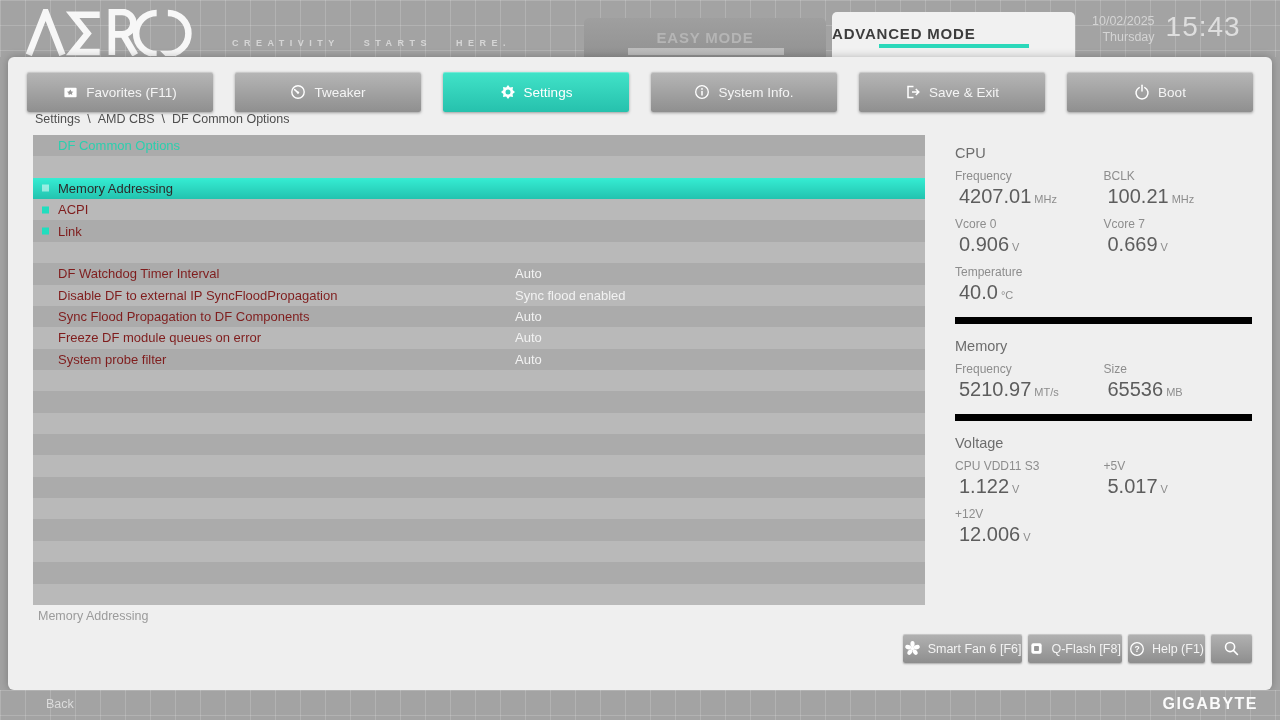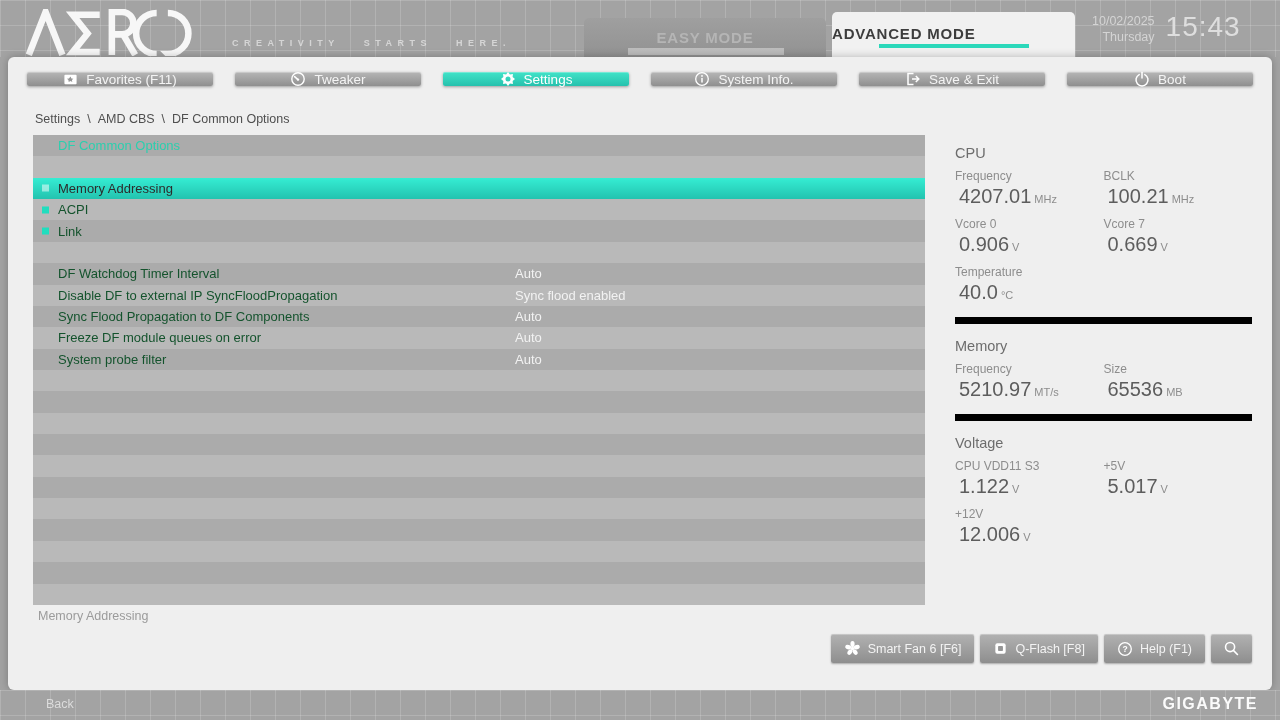--- a/index.html
+++ b/index.html
@@ -32,57 +32,57 @@
     width:150px;height:4px;background:#2bd8ba;}
 
   .datetime{position:absolute;left:1092px;top:13px;display:flex;gap:11px;align-items:flex-start;text-align:right;}
   .date-col{font-size:12.5px;line-height:1.3;color:#d4d4d4;}
   .time{font-size:28px;color:#dedede;letter-spacing:1px;margin-top:-2px;font-weight:400;}
 
   .panel{position:absolute;left:8px;top:57px;width:1264px;height:633px;
     background:#efefef;border-radius:6px;box-shadow:0 0 8px rgba(0,0,0,.25);}
 
   .nav{position:absolute;left:19px;top:15px;width:1226px;display:flex;gap:22px;}
-  .nav-btn{flex:1;height:14px;border-radius:2px;cursor:pointer;
+  .nav-btn{flex:1;height:40px;border-radius:2px;cursor:pointer;
     background:linear-gradient(#b6b6b6,#8f8f8f);
     box-shadow:0 1px 3px rgba(0,0,0,.35), inset 0 1px 0 rgba(255,255,255,.28);
     display:flex;align-items:center;justify-content:center;gap:8px;
     color:#f4f4f4;font-size:13.5px;}
   .nav-btn.active{background:linear-gradient(#41e3c8,#26c1ad);color:#fff;}
 
   .breadcrumb{position:absolute;left:27px;top:55px;font-size:12.5px;color:#4f4f4f;}
   .breadcrumb .sep{margin:0 7px;}
   .breadcrumb span{cursor:default;}
 
   .list{position:absolute;left:25px;top:78px;width:892px;height:470px;
         display:flex;flex-direction:column;}
   .row{flex:1 1 0;min-height:0;position:relative;display:flex;align-items:center;}
   .row:nth-child(odd){background:#ababab;}
   .row:nth-child(even){background:#b9b9b9;}
-  .row .label{margin-left:25px;font-size:13px;color:#14532d;white-space:nowrap;}
+  .row .label{margin-left:25px;font-size:13px;color:#7f1d1d;white-space:nowrap;}
   .row.section .label{color:#2bcfae;}
   .row .value{position:absolute;left:482px;font-size:13px;color:#f2f2f2;}
   .bullet{position:absolute;left:9px;top:50%;transform:translateY(-50%);
           width:7px;height:7px;background:#21ddbe;}
   .row.selected{background:linear-gradient(180deg,#35edd3,#23c3af);}
   .row.selected .label{color:#2c2c2c;}
   .row.selected .bullet{background:rgba(255,255,255,.5);}
 
   .help{position:absolute;left:30px;top:552px;font-size:12.5px;color:#9b9b9b;}
 
   .sensors{position:absolute;left:947px;top:88px;width:297px;}
   .sensor-group + .sensor-group{border-top:7px solid #000000;margin-top:13px;padding-top:14px;}
   .sensor-title{font-size:14.5px;color:#6d6d6d;margin-bottom:8px;}
   .sensor-grid{display:grid;grid-template-columns:1fr 1fr;row-gap:9px;}
   .s-label{font-size:12px;color:#8d8d8d;margin-bottom:2px;}
   .s-valrow{font-size:20px;color:#5d5d5d;padding-left:4px;}
   .s-unit{font-size:11px;color:#8d8d8d;margin-left:3px;}
 
   .toolbar{position:absolute;right:20px;top:577px;display:flex;gap:6px;height:29px;}
-  .tb-btn{display:flex;align-items:center;gap:7px;padding:0 13px;border-radius:2px;cursor:pointer;
+  .tb-btn{display:flex;align-items:center;gap:7px;padding:0 1px;border-radius:2px;cursor:pointer;
     background:linear-gradient(#b2b2b2,#8e8e8e);
     box-shadow:0 1px 2px rgba(0,0,0,.3), inset 0 1px 0 rgba(255,255,255,.28);
     color:#f3f3f3;font-size:12.5px;white-space:nowrap;}
   .tb-btn.search{padding:0 12px;}
 
   .back{position:absolute;left:46px;top:7px;font-size:12.5px;color:#dcdcdc;cursor:pointer;}
   .brand{position:absolute;right:22px;top:5px;font-size:16px;font-weight:bold;
          letter-spacing:1.5px;color:#fbfbfb;}
 
   .icon{display:inline-flex;align-items:center;}

